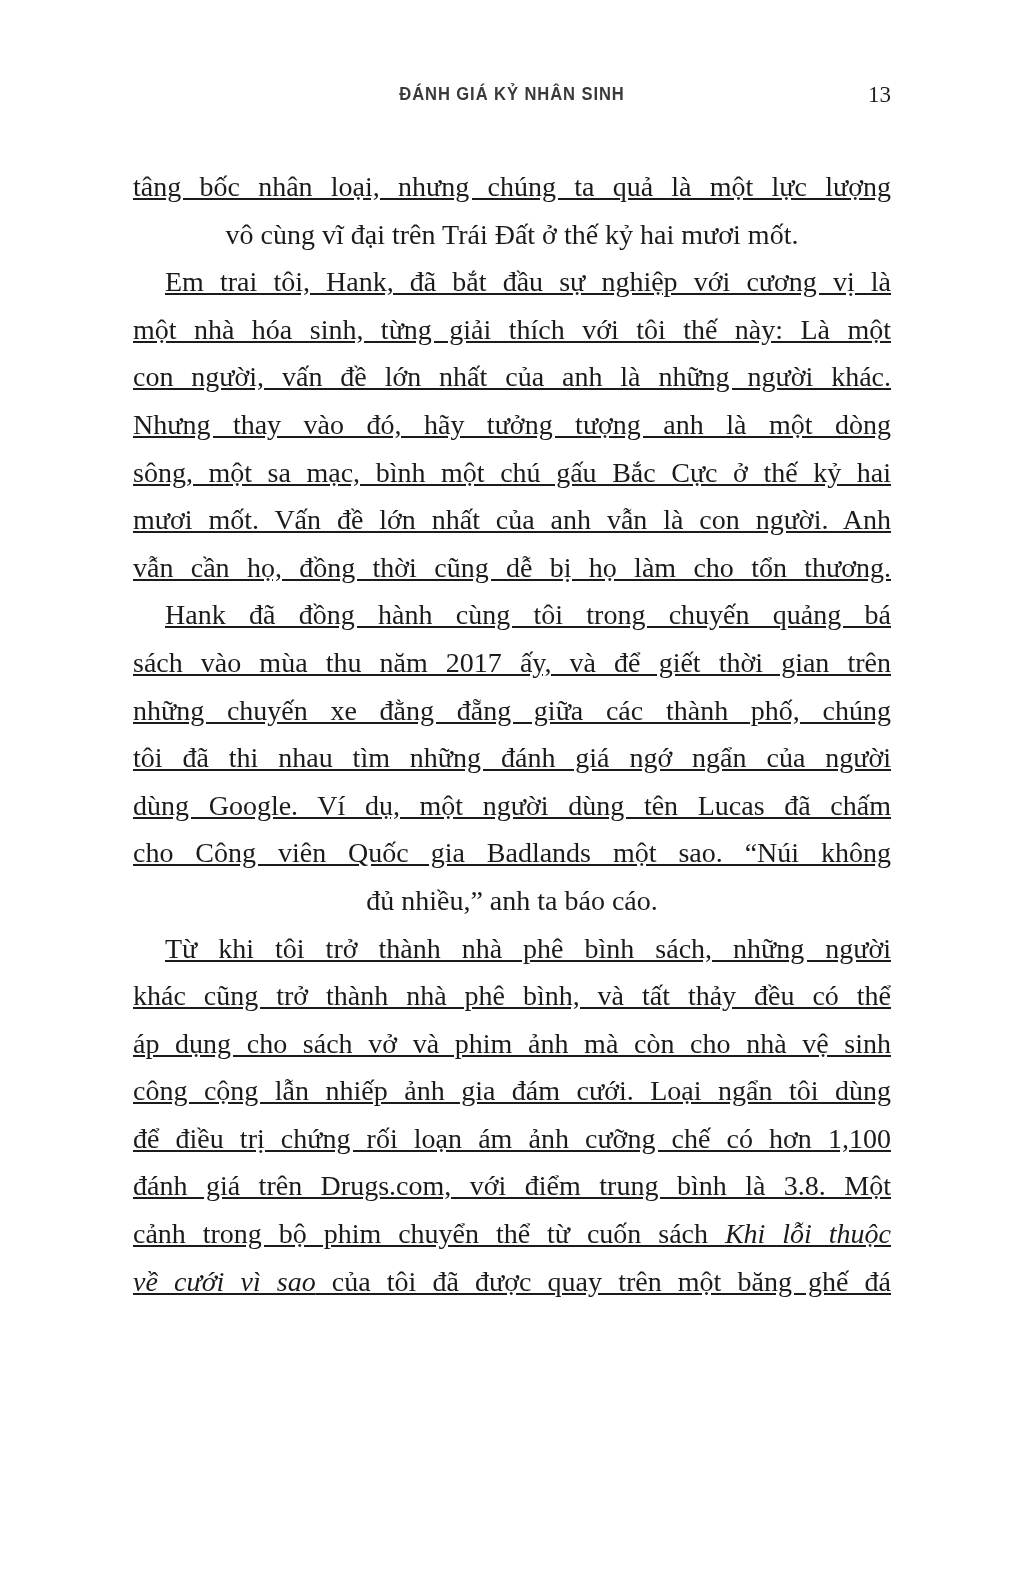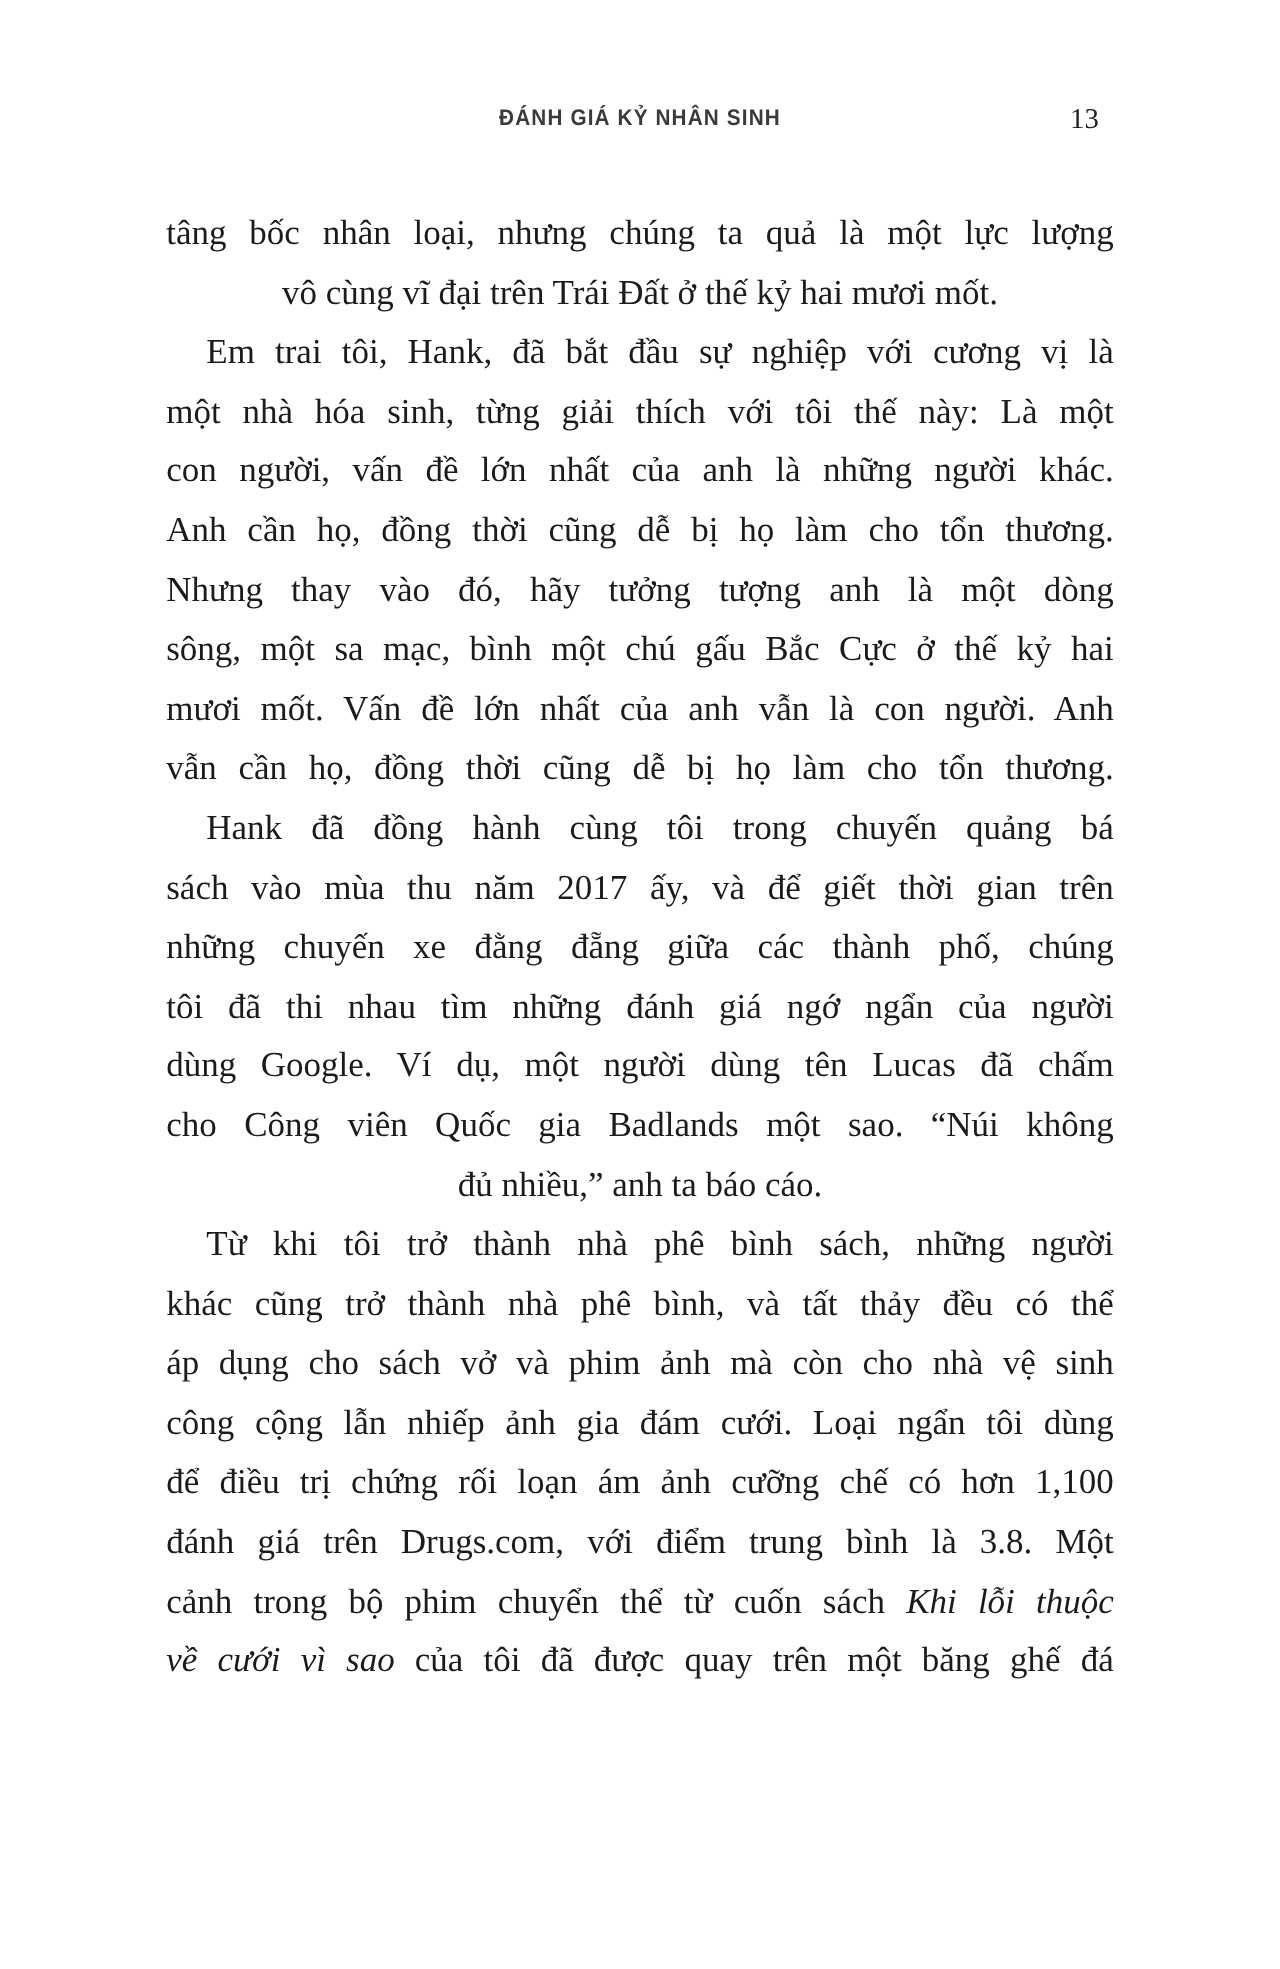--- a/index.html
+++ b/index.html
@@ -25,21 +25,21 @@
     text-align: center;
     font-family: "Liberation Sans", sans-serif;
     font-weight: 700;
     font-size: 18px;
     letter-spacing: 1px;
     color: #3a3a3a;
     transform: scaleX(0.92);
   }
   .page-number {
     position: absolute;
-    right: 12px;
+    right: 0;
     top: -2px;
     font-family: "Liberation Serif", serif;
     font-size: 23px;
     color: #222222;
   }
   .body-text {
     position: absolute;
     top: 163px;
     left: 133px;
     width: 758px;
@@ -47,20 +47,21 @@
     line-height: 47.6px;
     color: #1b1b1b;
   }
   .line {
     text-align: center;
     white-space: normal;
   }
   .line.justify {
     text-align: justify;
     text-align-last: justify;
+    text-decoration: underline;
   }
   .line.indent {
     text-indent: 32px;
   }
   .italic {
     font-style: italic;
   }
 </style>
 </head>
 <body>
@@ -69,21 +70,20 @@
   <div class="header-title">ĐÁNH GIÁ KỶ NHÂN SINH</div>
   <div class="page-number">13</div>
 </div>
 
 <div class="body-text">
     <div class="line justify"><span>tâng bốc nhân loại, nhưng chúng ta quả là một lực lượng</span></div>
     <div class="line"><span>vô cùng vĩ đại trên Trái Đất ở thế kỷ hai mươi mốt.</span></div>
     <div class="line justify indent"><span>Em trai tôi, Hank, đã bắt đầu sự nghiệp với cương vị là</span></div>
     <div class="line justify"><span>một nhà hóa sinh, từng giải thích với tôi thế này: Là một</span></div>
     <div class="line justify"><span>con người, vấn đề lớn nhất của anh là những người khác.</span></div>
-    <div class="line justify"><span>Anh cần họ, đồng thời cũng dễ bị họ làm cho tổn thương.</span></div>
     <div class="line justify"><span>Nhưng thay vào đó, hãy tưởng tượng anh là một dòng</span></div>
     <div class="line justify"><span>sông, một sa mạc, bình một chú gấu Bắc Cực ở thế kỷ hai</span></div>
     <div class="line justify"><span>mươi mốt. Vấn đề lớn nhất của anh vẫn là con người. Anh</span></div>
     <div class="line justify"><span>vẫn cần họ, đồng thời cũng dễ bị họ làm cho tổn thương.</span></div>
     <div class="line justify indent"><span>Hank đã đồng hành cùng tôi trong chuyến quảng bá</span></div>
     <div class="line justify"><span>sách vào mùa thu năm 2017 ấy, và để giết thời gian trên</span></div>
     <div class="line justify"><span>những chuyến xe đằng đẵng giữa các thành phố, chúng</span></div>
     <div class="line justify"><span>tôi đã thi nhau tìm những đánh giá ngớ ngẩn của người</span></div>
     <div class="line justify"><span>dùng Google. Ví dụ, một người dùng tên Lucas đã chấm</span></div>
     <div class="line justify"><span>cho Công viên Quốc gia Badlands một sao. “Núi không</span></div>

